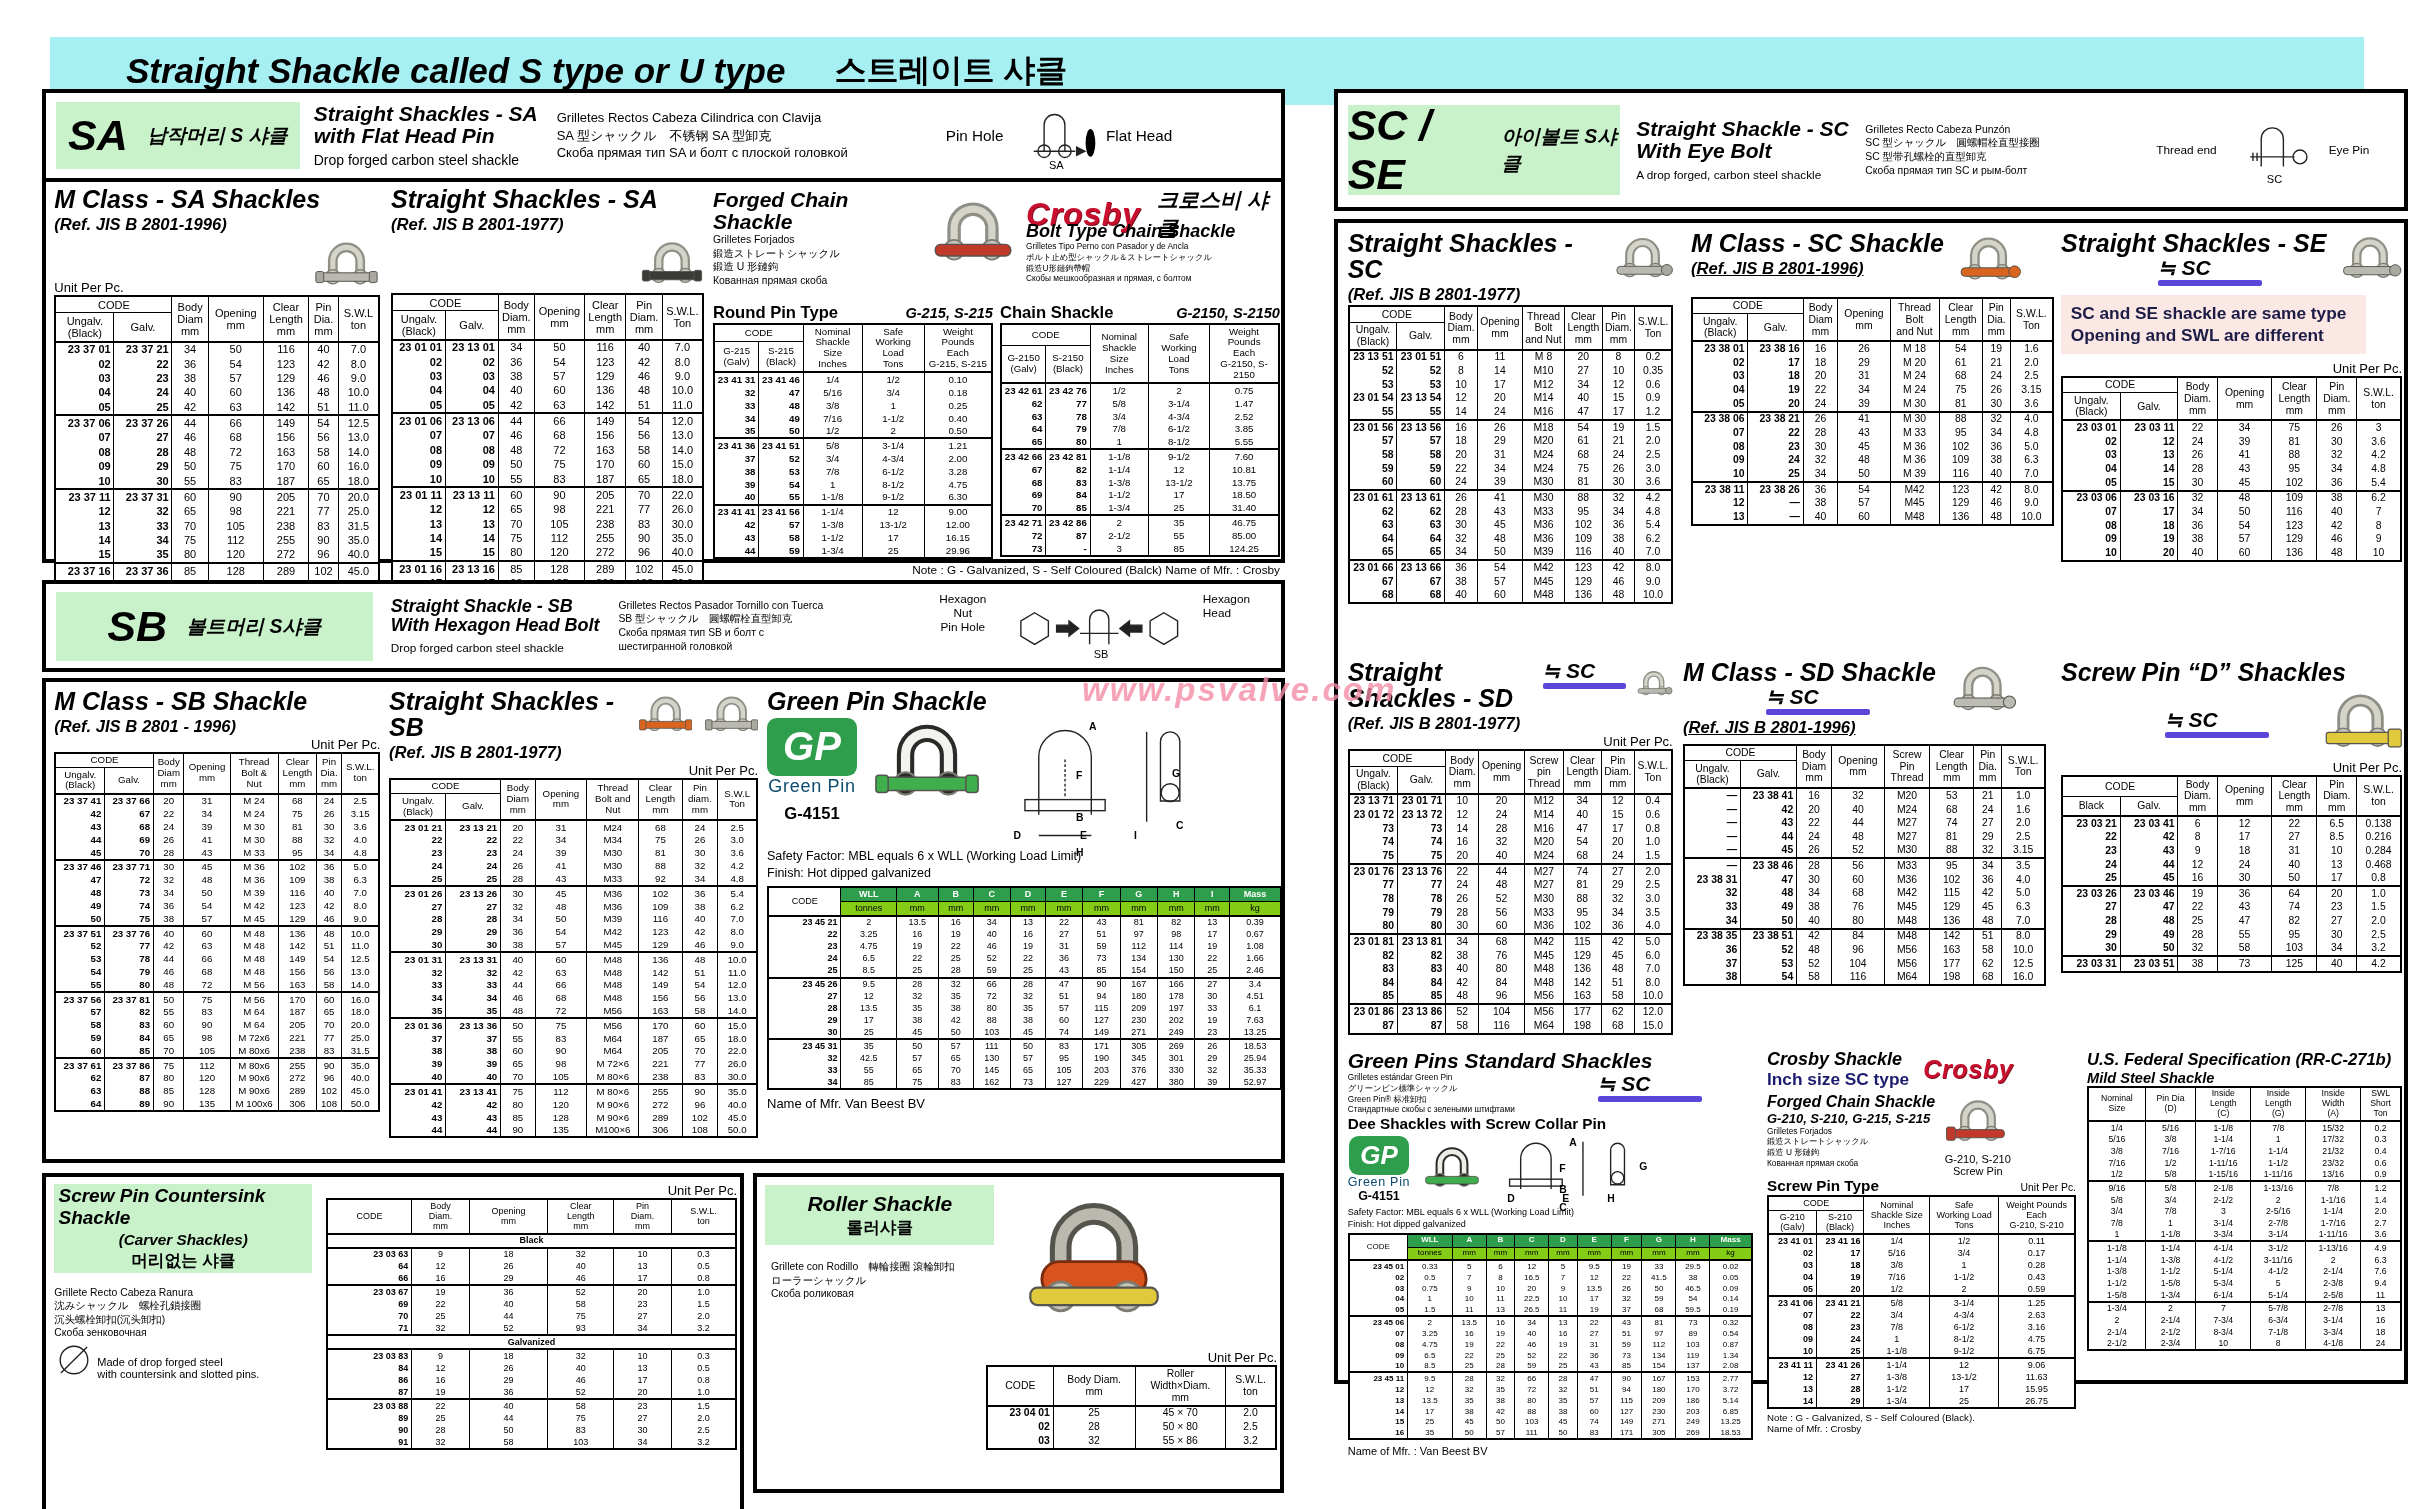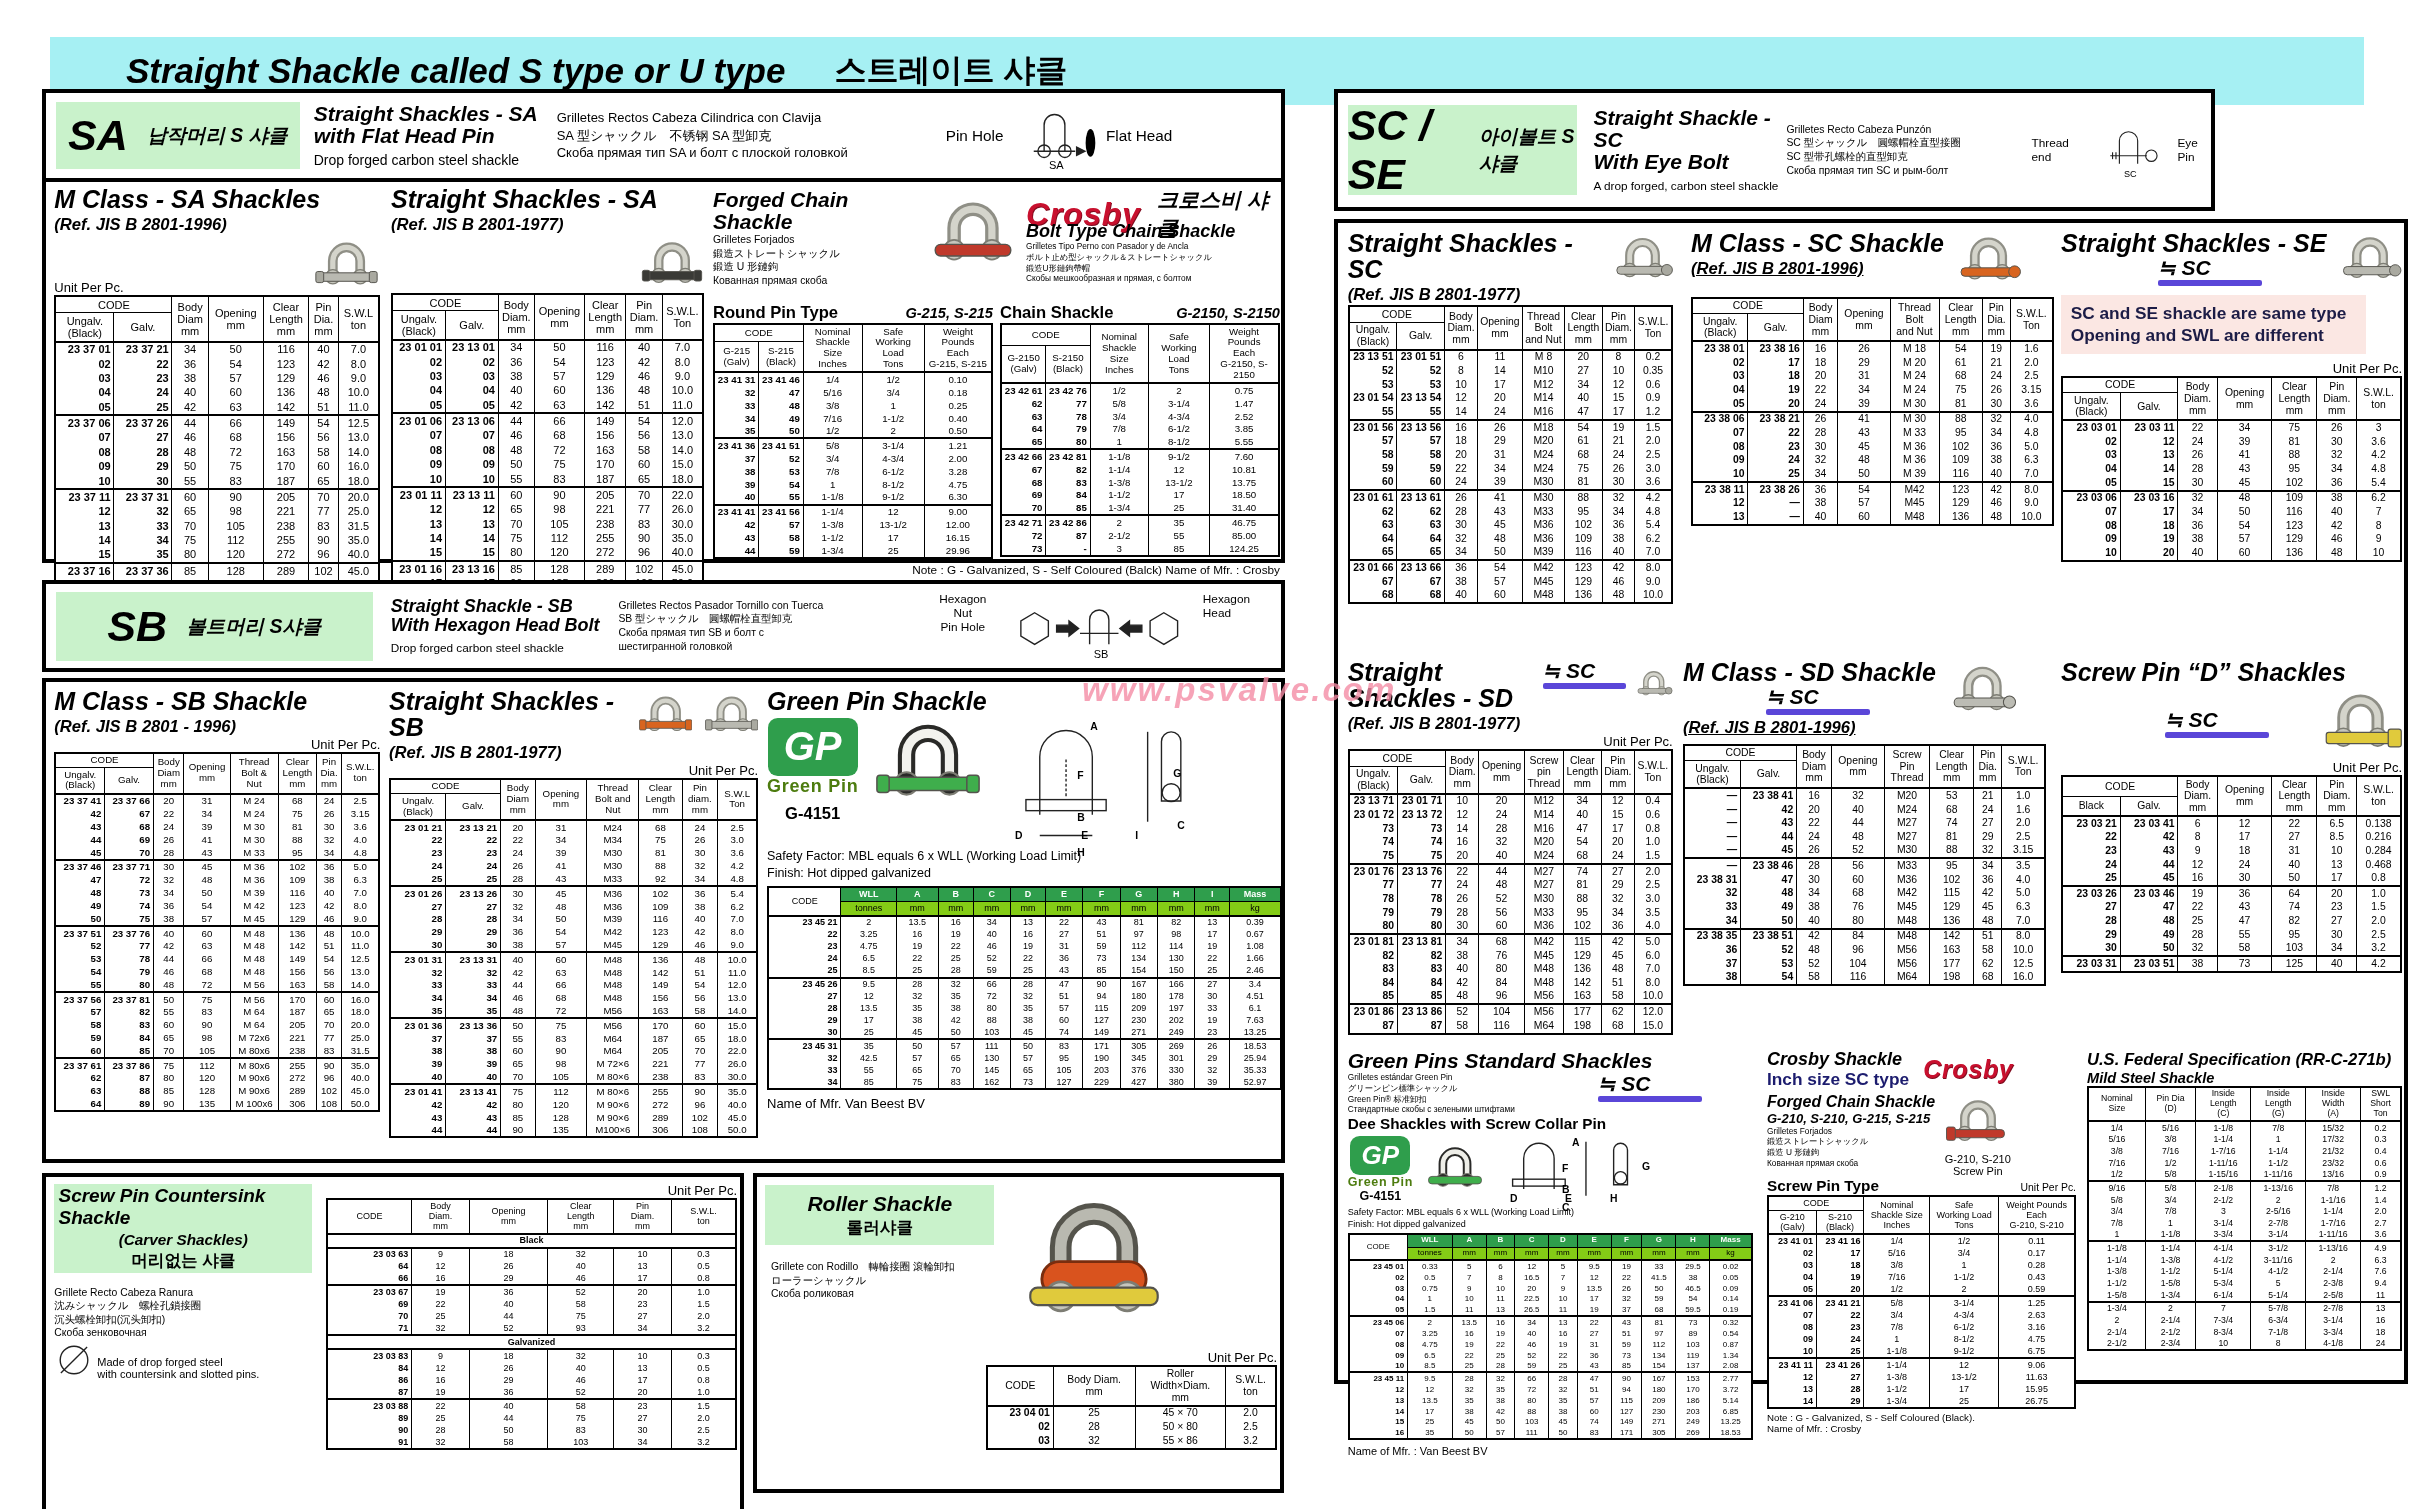--- a/index.html
+++ b/index.html
@@ -53,21 +53,21 @@
   svg.photo.red .pin,svg.photo.red .ph{fill:#c0392b}
   svg.photo.green .pin,svg.photo.green .ph{fill:#3fae4c}
   svg.photo.orange .pin,svg.photo.orange .ph{fill:#d8641f}
   svg.photo.yellow .pin,svg.photo.yellow .ph{fill:#e0ca3c}
   svg.line path,svg.line circle,svg.line rect,svg.line line,svg.line polygon{fill:none;stroke:#222;stroke-width:2}
   svg.line .fillh{fill:#222}
   .figlab{font-size:15.3px}
   .figlab.sm{font-size:11.8px}
   
   .gplogo{display:inline-block;background:#2f9e4c;color:#fff;font-weight:800;font-style:italic;border-radius:9.7px;text-align:center;line-height:1}
-  .gpword{color:#4d7c0f;font-weight:700;letter-spacing:0.7px}
+  .gpword{color:#0c4a6e;font-weight:400;letter-spacing:0.7px}
   .dim{position:absolute;font-size:10.4px;font-weight:700}
   #watermark{position:absolute;left:1082px;top:671px;font-size:33px;font-weight:800;font-style:italic;color:rgba(244,140,165,.8);letter-spacing:2.1px;z-index:50}
   .safety{font-size:12.5px;line-height:1.35}
   .safety.sm{font-size:9px}
   .cap{font-weight:800;font-size:16.6px}
   .model{font-weight:800;font-style:italic;font-size:14.6px}
 </style>
 </head>
 <body>
 
@@ -1897,21 +1897,21 @@
                 <td>32</td>
                 <td>55 × 86</td>
                 <td>3.2</td>
               </tr>
             </tbody>
           </table>
       </div>
     </div>
   </div>
 
-  <div class="panel" style="left:1334px;top:89px;width:881px;height:122px;display:flex;align-items:center">
+  <div class="panel" style="left:1334px;top:89px;width:1074px;height:122px;display:flex;align-items:center">
     <div class="gtag" style="width:272px;height:90px;margin:0 16.6px 0 9.7px">
       <span class="big">SC / SE</span>
       <span class="kr">아이볼트 S샤클</span>
     </div>
     <div style="width:229px">
       <div class="t1 sm">Straight Shackle - SC</div>
       <div class="t1 sm">With Eye Bolt</div>
       <div class="sub" style="font-size:11.8px">A drop forged, carbon steel shackle</div>
     </div>
     <div class="desc sm" style="width:291px">

